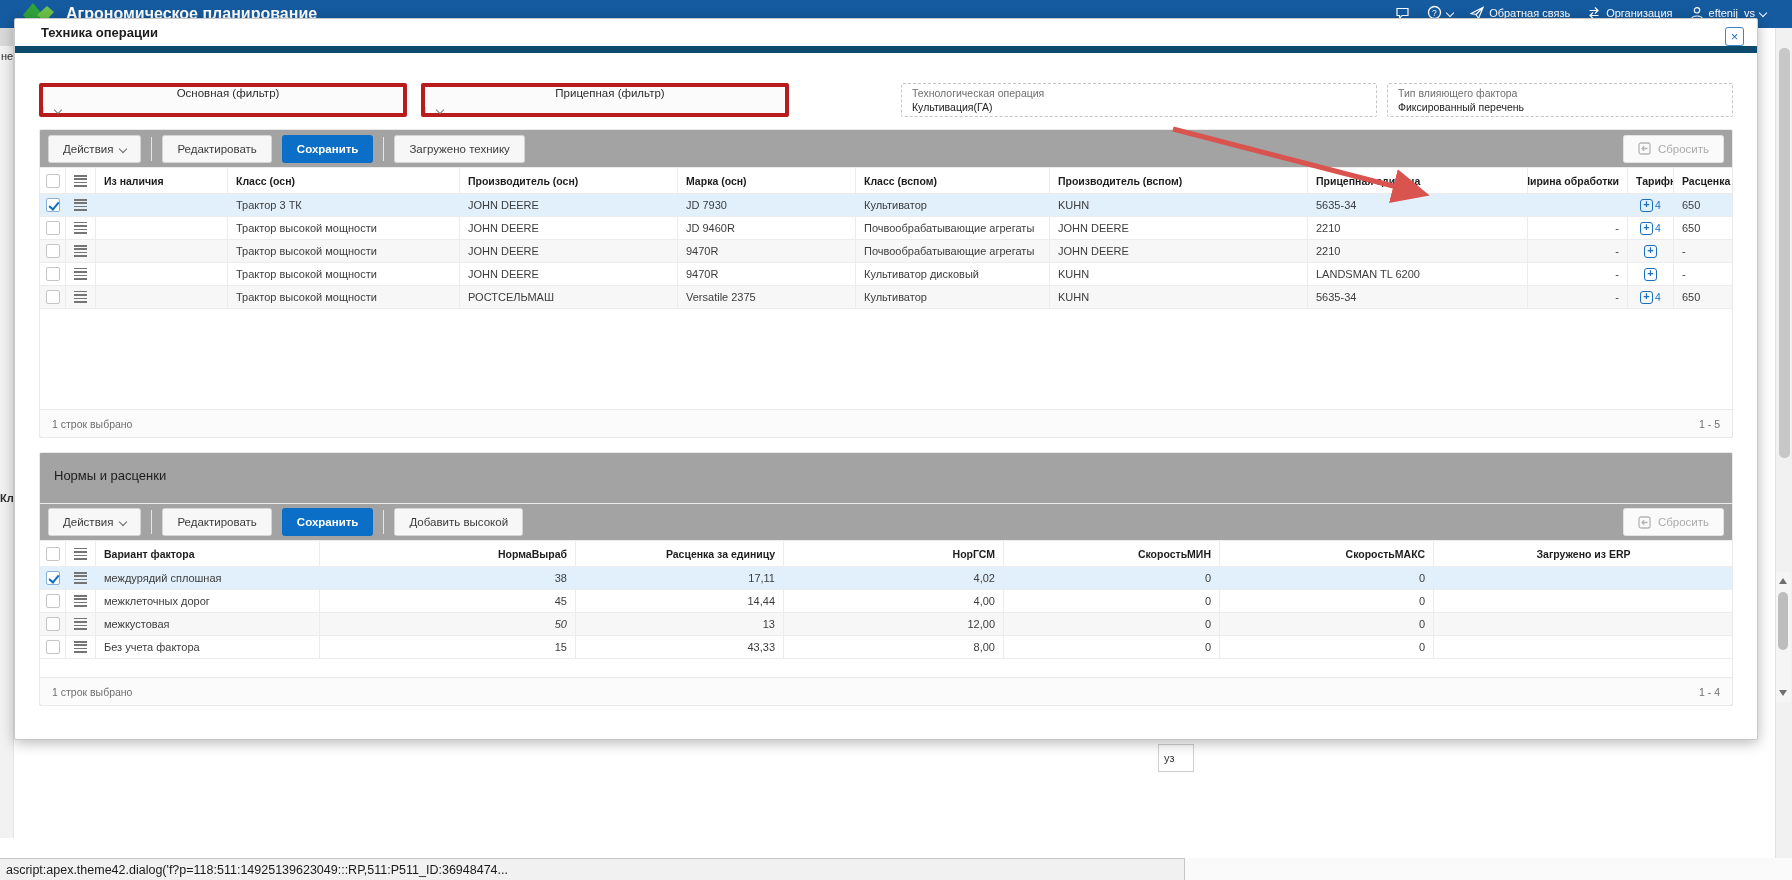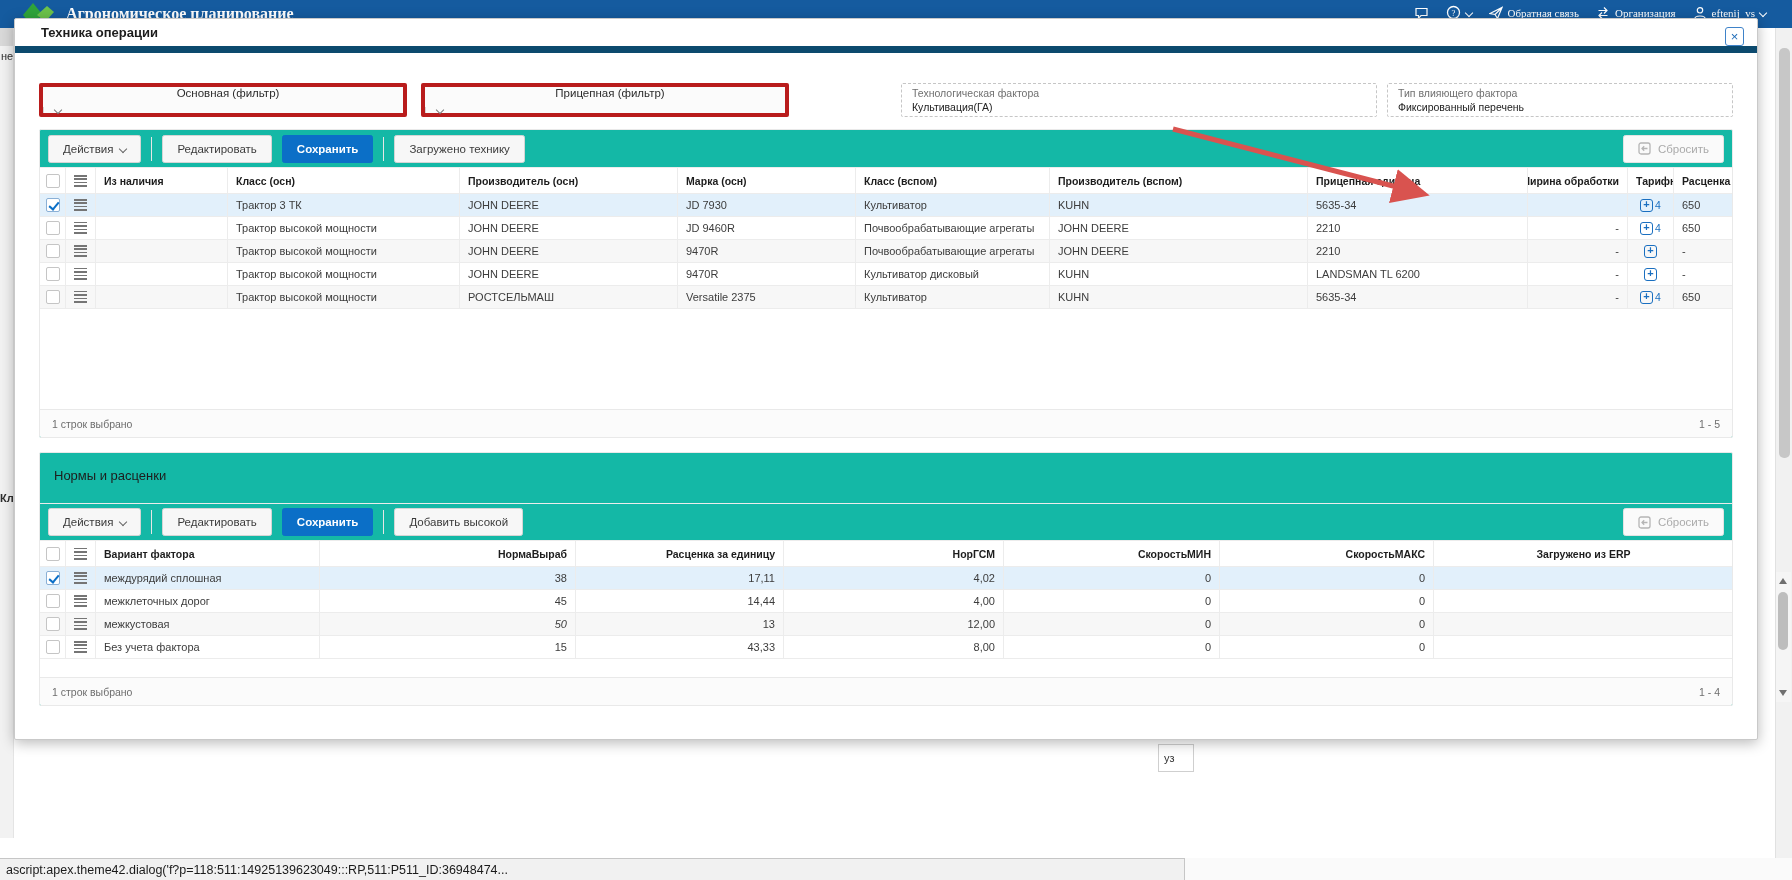--- a/index.html
+++ b/index.html
@@ -2,21 +2,21 @@
 <html style="--topbar: #155B9F; --accent: #0B6FC7; --selrow: #E2F0FB; --arrow: #D9534F;"><head>
 <meta charset="utf-8">
 <style>
   :root{
     --topbar:#155B9F; --accent:#0B6FC7; --selrow:#E2F0FB; --arrow:#D9534F;
   }
   *{box-sizing:border-box;margin:0;padding:0;}
   html,body{width:1792px;height:880px;overflow:hidden;background:#fff;
     font-family:"Liberation Sans","DejaVu Sans",sans-serif;color:#333;}
   
-  .topbar{position:absolute;left:0;top:0;width:1792px;height:28px;background:var(--topbar);z-index:1;font-family:Liberation Serif, serif;}
+  .topbar{position:absolute;left:0;top:0;width:1792px;height:28px;background:var(--topbar);z-index:1;}
   .topbar-left{position:absolute;left:18px;top:1px;display:flex;align-items:center;gap:10px;}
   .app-title{color:#fff;font-size:16px;font-weight:bold;white-space:nowrap;}
   .topbar-right{position:absolute;right:26px;top:5px;display:flex;align-items:center;gap:17px;color:#fff;font-size:11px;}
   .tb-item{display:flex;align-items:center;gap:5px;white-space:nowrap;}
   .chev{display:inline-block;width:6px;height:6px;border-right:1.4px solid currentColor;border-bottom:1.4px solid currentColor;transform:rotate(45deg);vertical-align:2px;}
   
   .left-strip{position:absolute;left:0;top:28px;width:14px;height:810px;background:#f2f2f2;z-index:0;border-right:1px solid #e4e4e4;}
   .frag{position:absolute;font-size:11px;color:#2e2e2e;z-index:0;white-space:nowrap;overflow:hidden;}
   .frag-block{position:absolute;left:0;top:28px;width:13px;height:18px;background:#d9d9d9;z-index:0;}
   .frag-bottom-box{position:absolute;left:1158px;top:744px;width:36px;height:28px;background:#fff;border:1px solid #cfcfcf;z-index:0;
@@ -43,21 +43,21 @@
   
   .filters{display:flex;align-items:stretch;height:34px;margin-bottom:12px;}
   .select{width:368px;background:#fbfbfb;border:4px solid #b91c1c;border-radius:2px;display:flex;align-items:center;font-size:11.5px;color:#2c2c2c;flex-direction:column;}
   .select + .select{margin-left:14px;}
   .sel-text{flex:1;padding-left:10px;white-space:nowrap;overflow:hidden;}
   .sel-btn{width:28px;align-self:stretch;border-left:1px solid #d6d6d6;display:flex;align-items:center;justify-content:center;color:#777;}
   .info-box{border:1px dashed #c6c6c6;border-radius:2px;padding:3px 10px;display:flex;flex-direction:column;justify-content:center;}
   .ib-label{font-size:10.5px;color:#6f6f6f;line-height:14px;white-space:nowrap;}
   .ib-value{font-size:10.5px;color:#222;line-height:14px;white-space:nowrap;}
   
-  .region{border:1px solid #e9e9e9;border-radius:2px;background:#14b8a6;overflow:hidden;}
+  .region{border:1px solid #e9e9e9;border-radius:2px;background:#a3a3a3;overflow:hidden;}
   .region2-header{padding:15px 12px 20px 14px;font-size:13px;font-weight:normal;color:#1d1d1d;}
   .toolbar{display:flex;align-items:center;gap:10px;padding:5px 8px;border-bottom:1px solid #ececec;height:38px;}
   .tdiv{width:1px;height:24px;background:#e6e6e6;}
   .btn{height:28px;padding:0 14px;font-size:11.5px;color:#3b3b3b;background:#f7f7f7;border:1px solid #d5d5d5;border-radius:2.5px;
     display:flex;align-items:center;gap:7px;white-space:nowrap;cursor:pointer;}
   .btn.hot{background:var(--accent);border-color:var(--accent);color:#fff;font-weight:bold;}
   .btn.disabled{color:#ababab;background:#fafafa;border-color:#e3e3e3;margin-left:auto;}
   .btn .chev{color:#666;}
   
   .ghead,.gbody{width:100%;overflow:hidden;}
@@ -166,21 +166,21 @@
             <span class="chev"></span>
           </span>
       </div>
       <div class="select">
         <span class="sel-text">Прицепная (фильтр)</span>
         <span class="sel-btn">
             <span class="chev"></span>
           </span>
       </div>
       <div class="info-box" style="margin-left:112px;width:476px;">
-        <div class="ib-label">Технологическая фактора</div>
+        <div class="ib-label">Технологическая операция</div>
         <div class="ib-value">Культивация(ГА)</div>
       </div>
       <div class="info-box" style="margin-left:10px;flex:1;">
         <div class="ib-label">Тип влияющего фактора</div>
         <div class="ib-value">Фиксированный перечень</div>
       </div>
     </div>
 
     <div class="region">
       <div class="toolbar">

